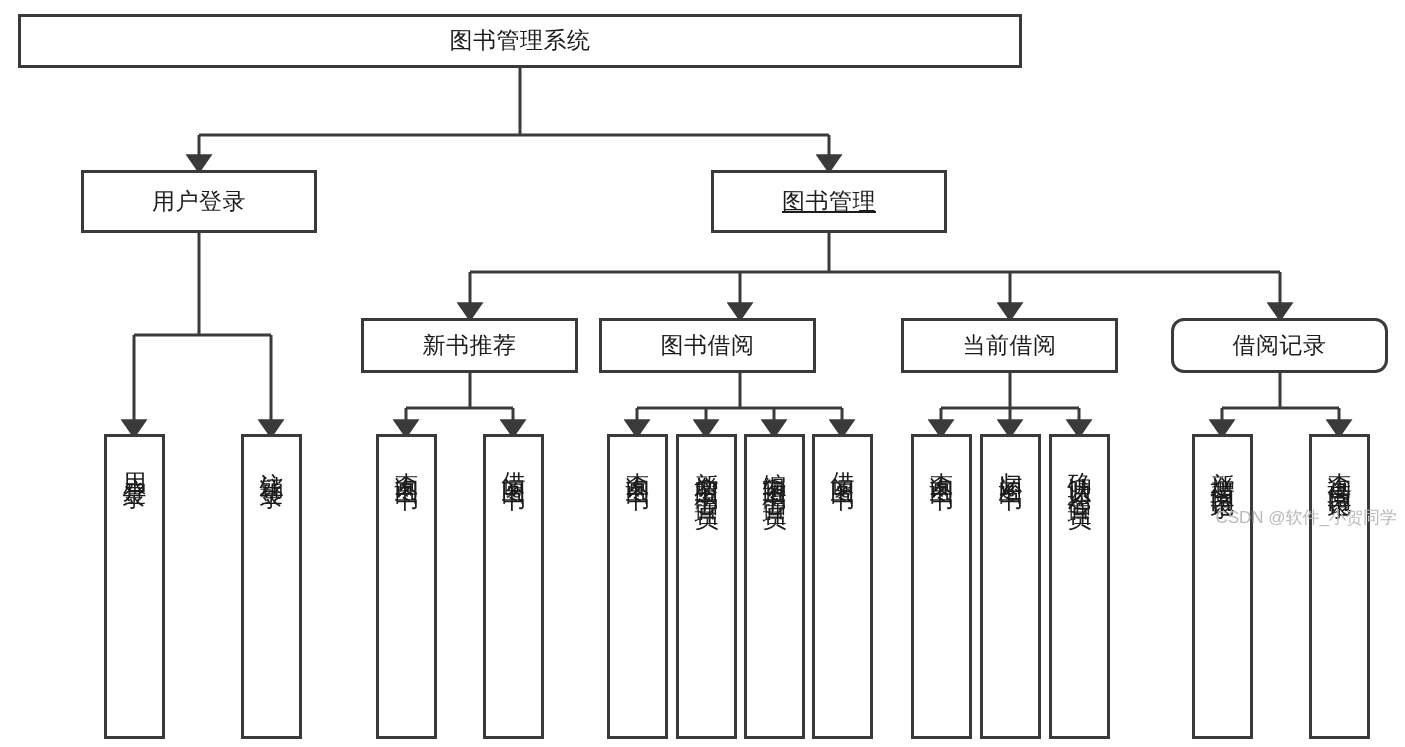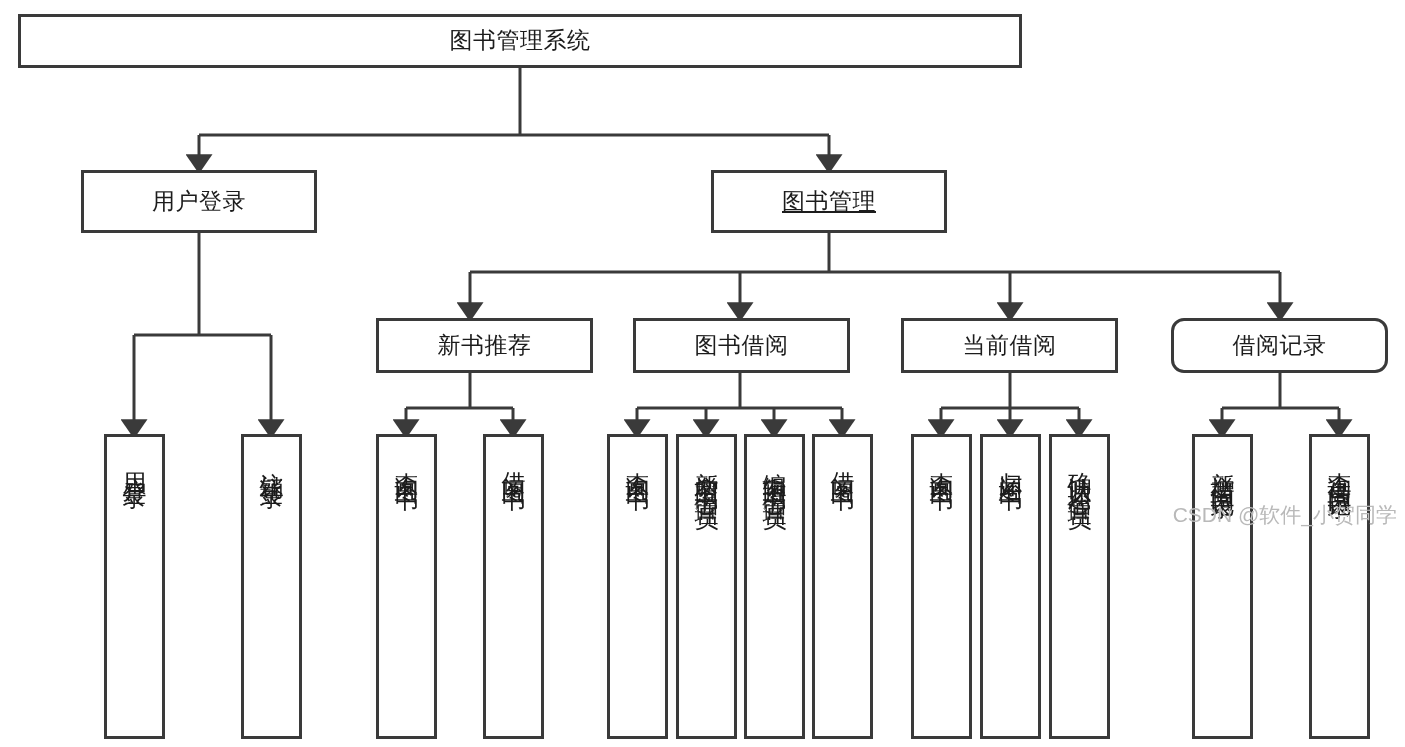--- a/index.html
+++ b/index.html
@@ -32,21 +32,21 @@
     writing-mode:vertical-rl;
     text-orientation:upright;
     font-size:24px;
     letter-spacing:5px;
     line-height:1;
   }
   .watermark{
     position:absolute;
     right:8px;
     bottom:5px;
-    font-size:21px;
+    font-size:17px;
     color:#b9b9b9;
     white-space:nowrap;
     pointer-events:none;
   }
 </style>
 </head>
 <body>
 
 <div id="stage">
 
@@ -105,24 +105,24 @@
     <span class="lbl">图书管理系统</span>
   </div>
 
   <div class="node h" style="left:81px;top:170px;width:236px;height:63px;">
     <span class="lbl">用户登录</span>
   </div>
   <div class="node h" style="left:711px;top:170px;width:236px;height:63px;text-decoration:underline;">
     <span class="lbl">图书管理</span>
   </div>
 
-  <div class="node h" style="left:376px;top:318px;width:217px;height:55px;align-items:center;">
+  <div class="node h" style="left:361px;top:318px;width:217px;height:55px;align-items:center;">
     <span class="lbl">新书推荐</span>
   </div>
-  <div class="node h" style="left:633px;top:318px;width:217px;height:55px;">
+  <div class="node h" style="left:599px;top:318px;width:217px;height:55px;">
     <span class="lbl">图书借阅</span>
   </div>
   <div class="node h" style="left:901px;top:318px;width:217px;height:55px;">
     <span class="lbl">当前借阅</span>
   </div>
   <div class="node h" style="left:1171px;top:318px;width:217px;height:55px;border-radius:13px;">
     <span class="lbl">借阅记录</span>
   </div>
 
   <div class="node v" style="left:104px;top:434px;width:61px;height:305px;">

